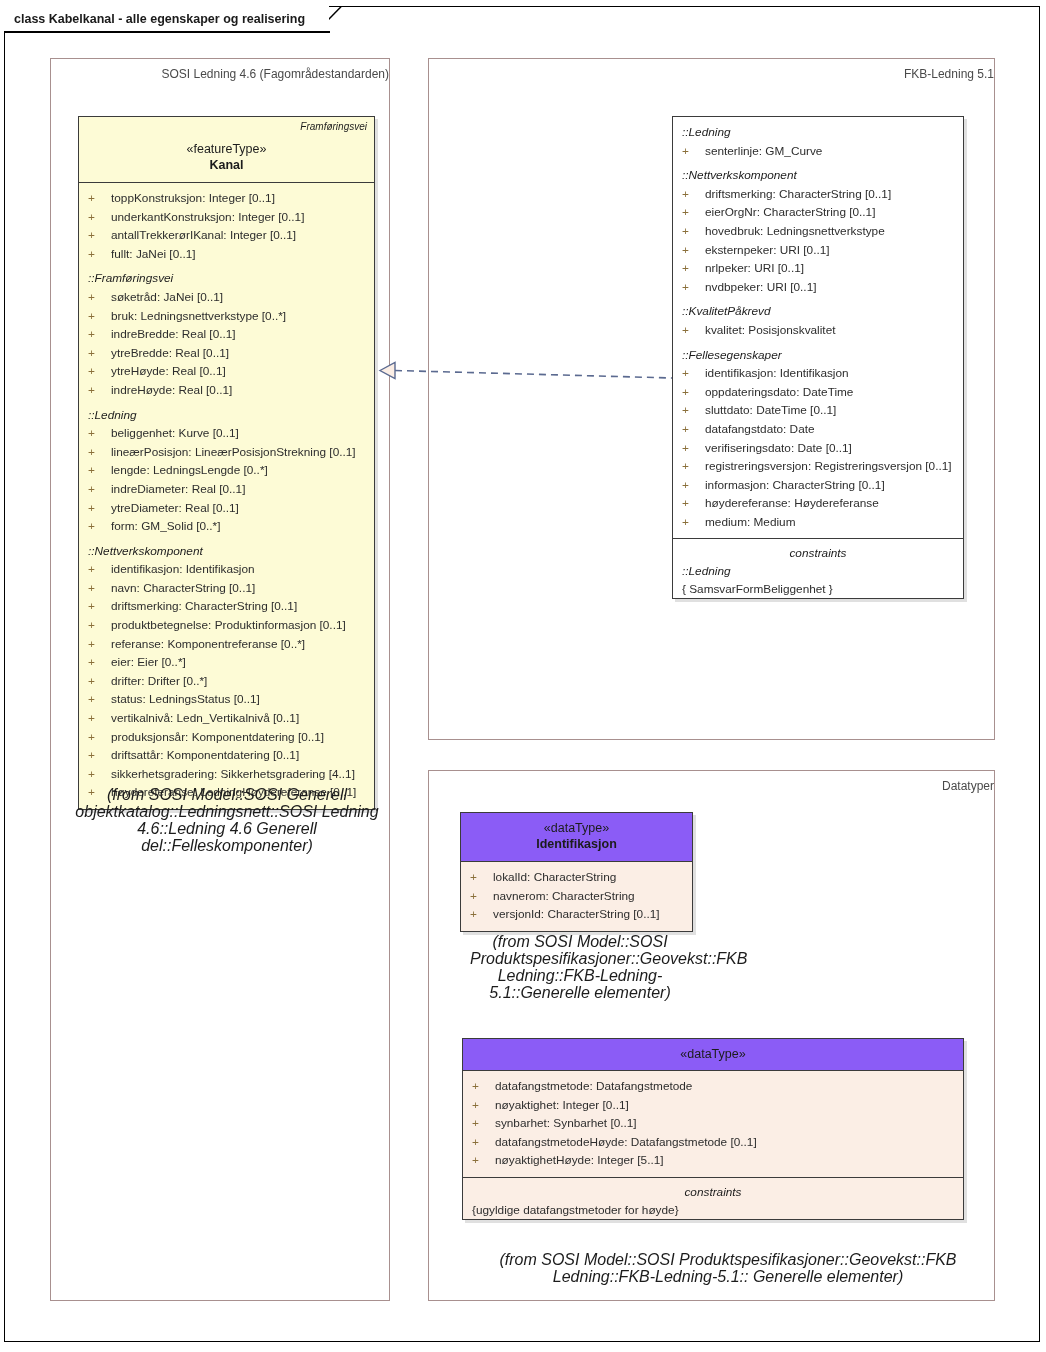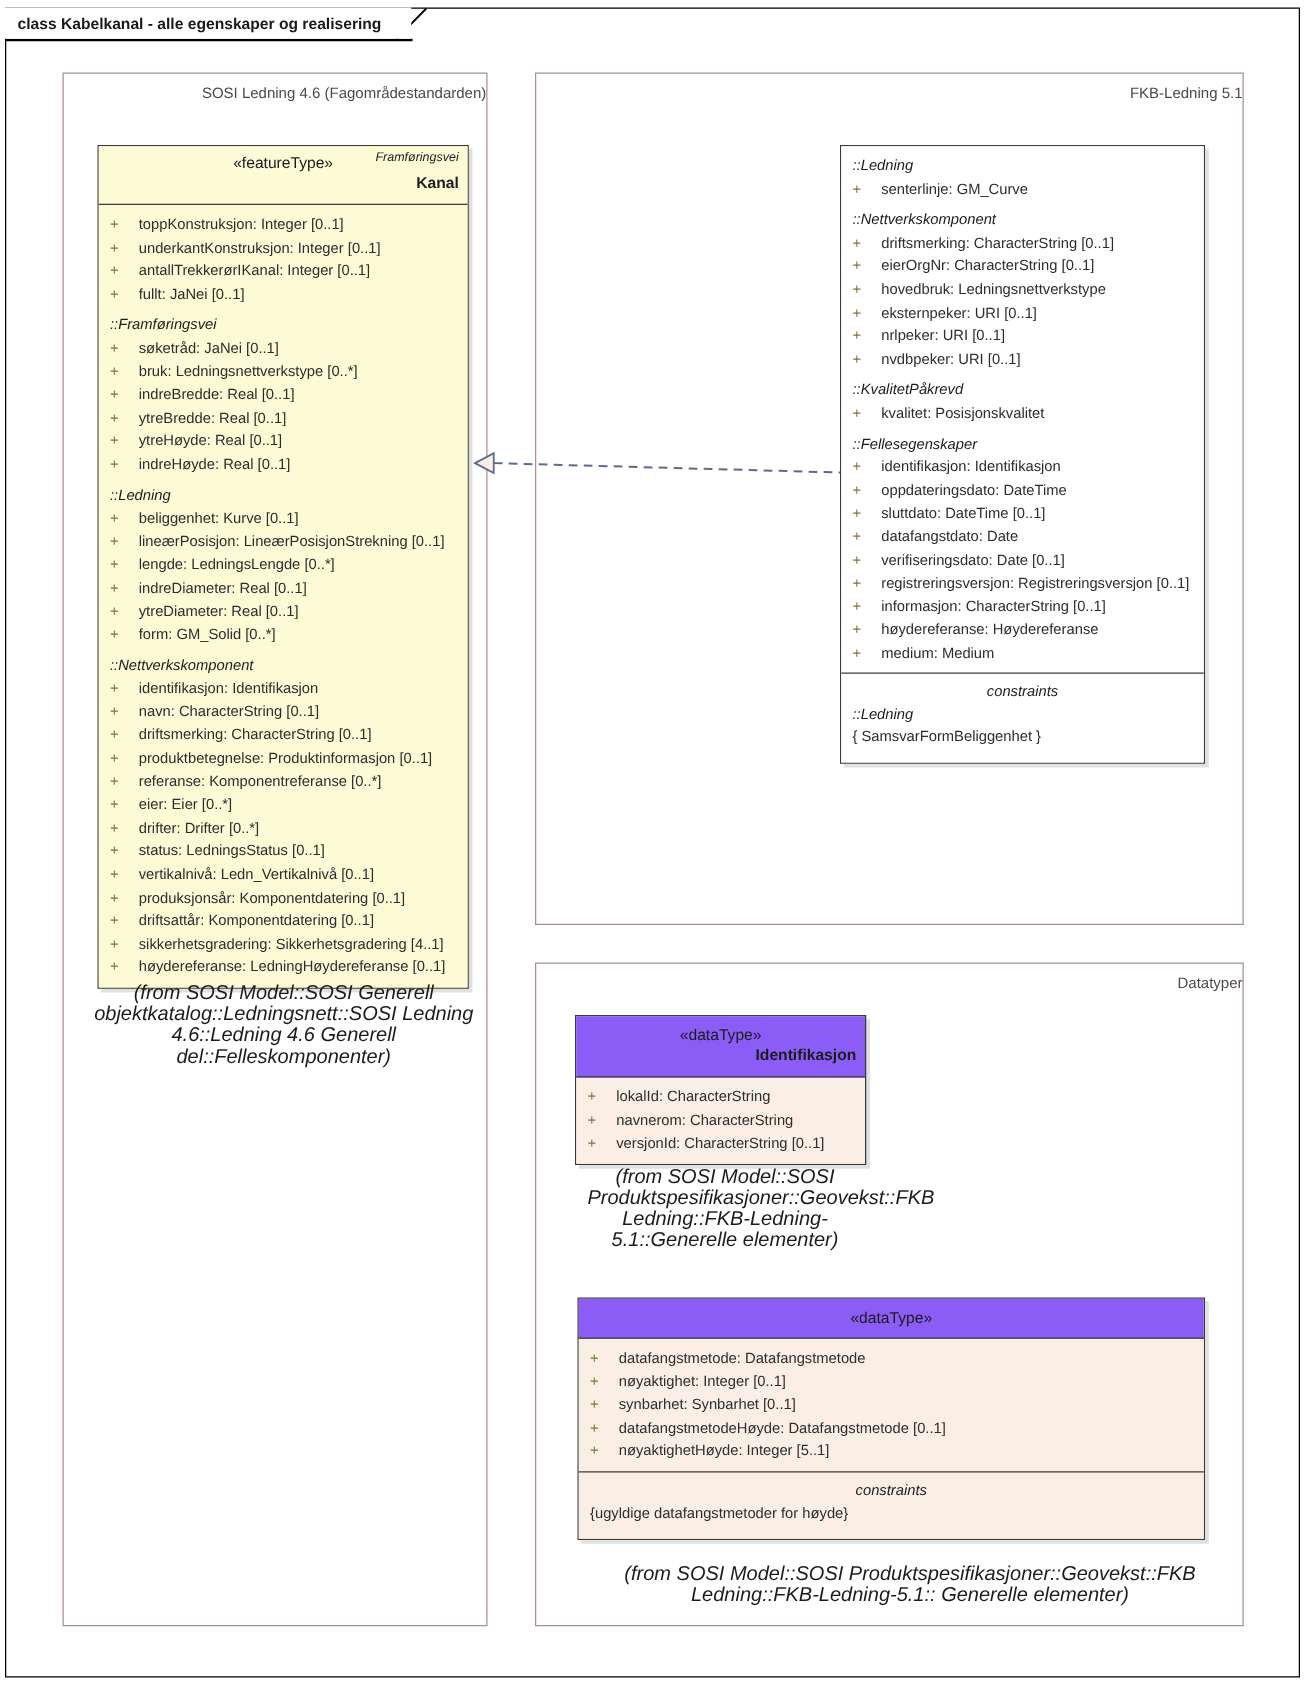--- a/index.html
+++ b/index.html
@@ -90,30 +90,30 @@
     text-align:center;
   }
   .uml-pkgref{
     position:absolute;
     right:7px; top:4px;
     font-size:10px;
     font-style:italic;
     color:#1c1c1c;
   }
   .uml-stereo{
+    margin-top:19px;
     font-size:12.5px;
     color:#1c1c1c;
     line-height:16px;
   }
   .uml-name{
     font-size:12.5px;
     font-weight:bold;
     color:#1c1c1c;
     line-height:17px;
-    text-align:right;
   }
 
   .uml-body{
     box-sizing:border-box;
     padding:6px 0 7px 0;
   }
   .attr-row{
     display:flex;
     align-items:baseline;
     font-size:11.8px;
@@ -136,21 +136,21 @@
     line-height:18.6px;
     padding-left:9px;
     margin-top:6px;
     white-space:nowrap;
   }
   .group-head.first{margin-top:0;}
 
   .uml-constraints{
     box-sizing:border-box;
     border-top:1px solid #3b3b3b;
-    padding:6px 0 12px 0;
+    padding:6px 0 0 0;
   }
   .constraints-title{
     text-align:center;
     font-style:italic;
     font-size:11.8px;
     color:#1c1c1c;
     line-height:17px;
   }
   .constraint-line{
     font-size:11.8px;

